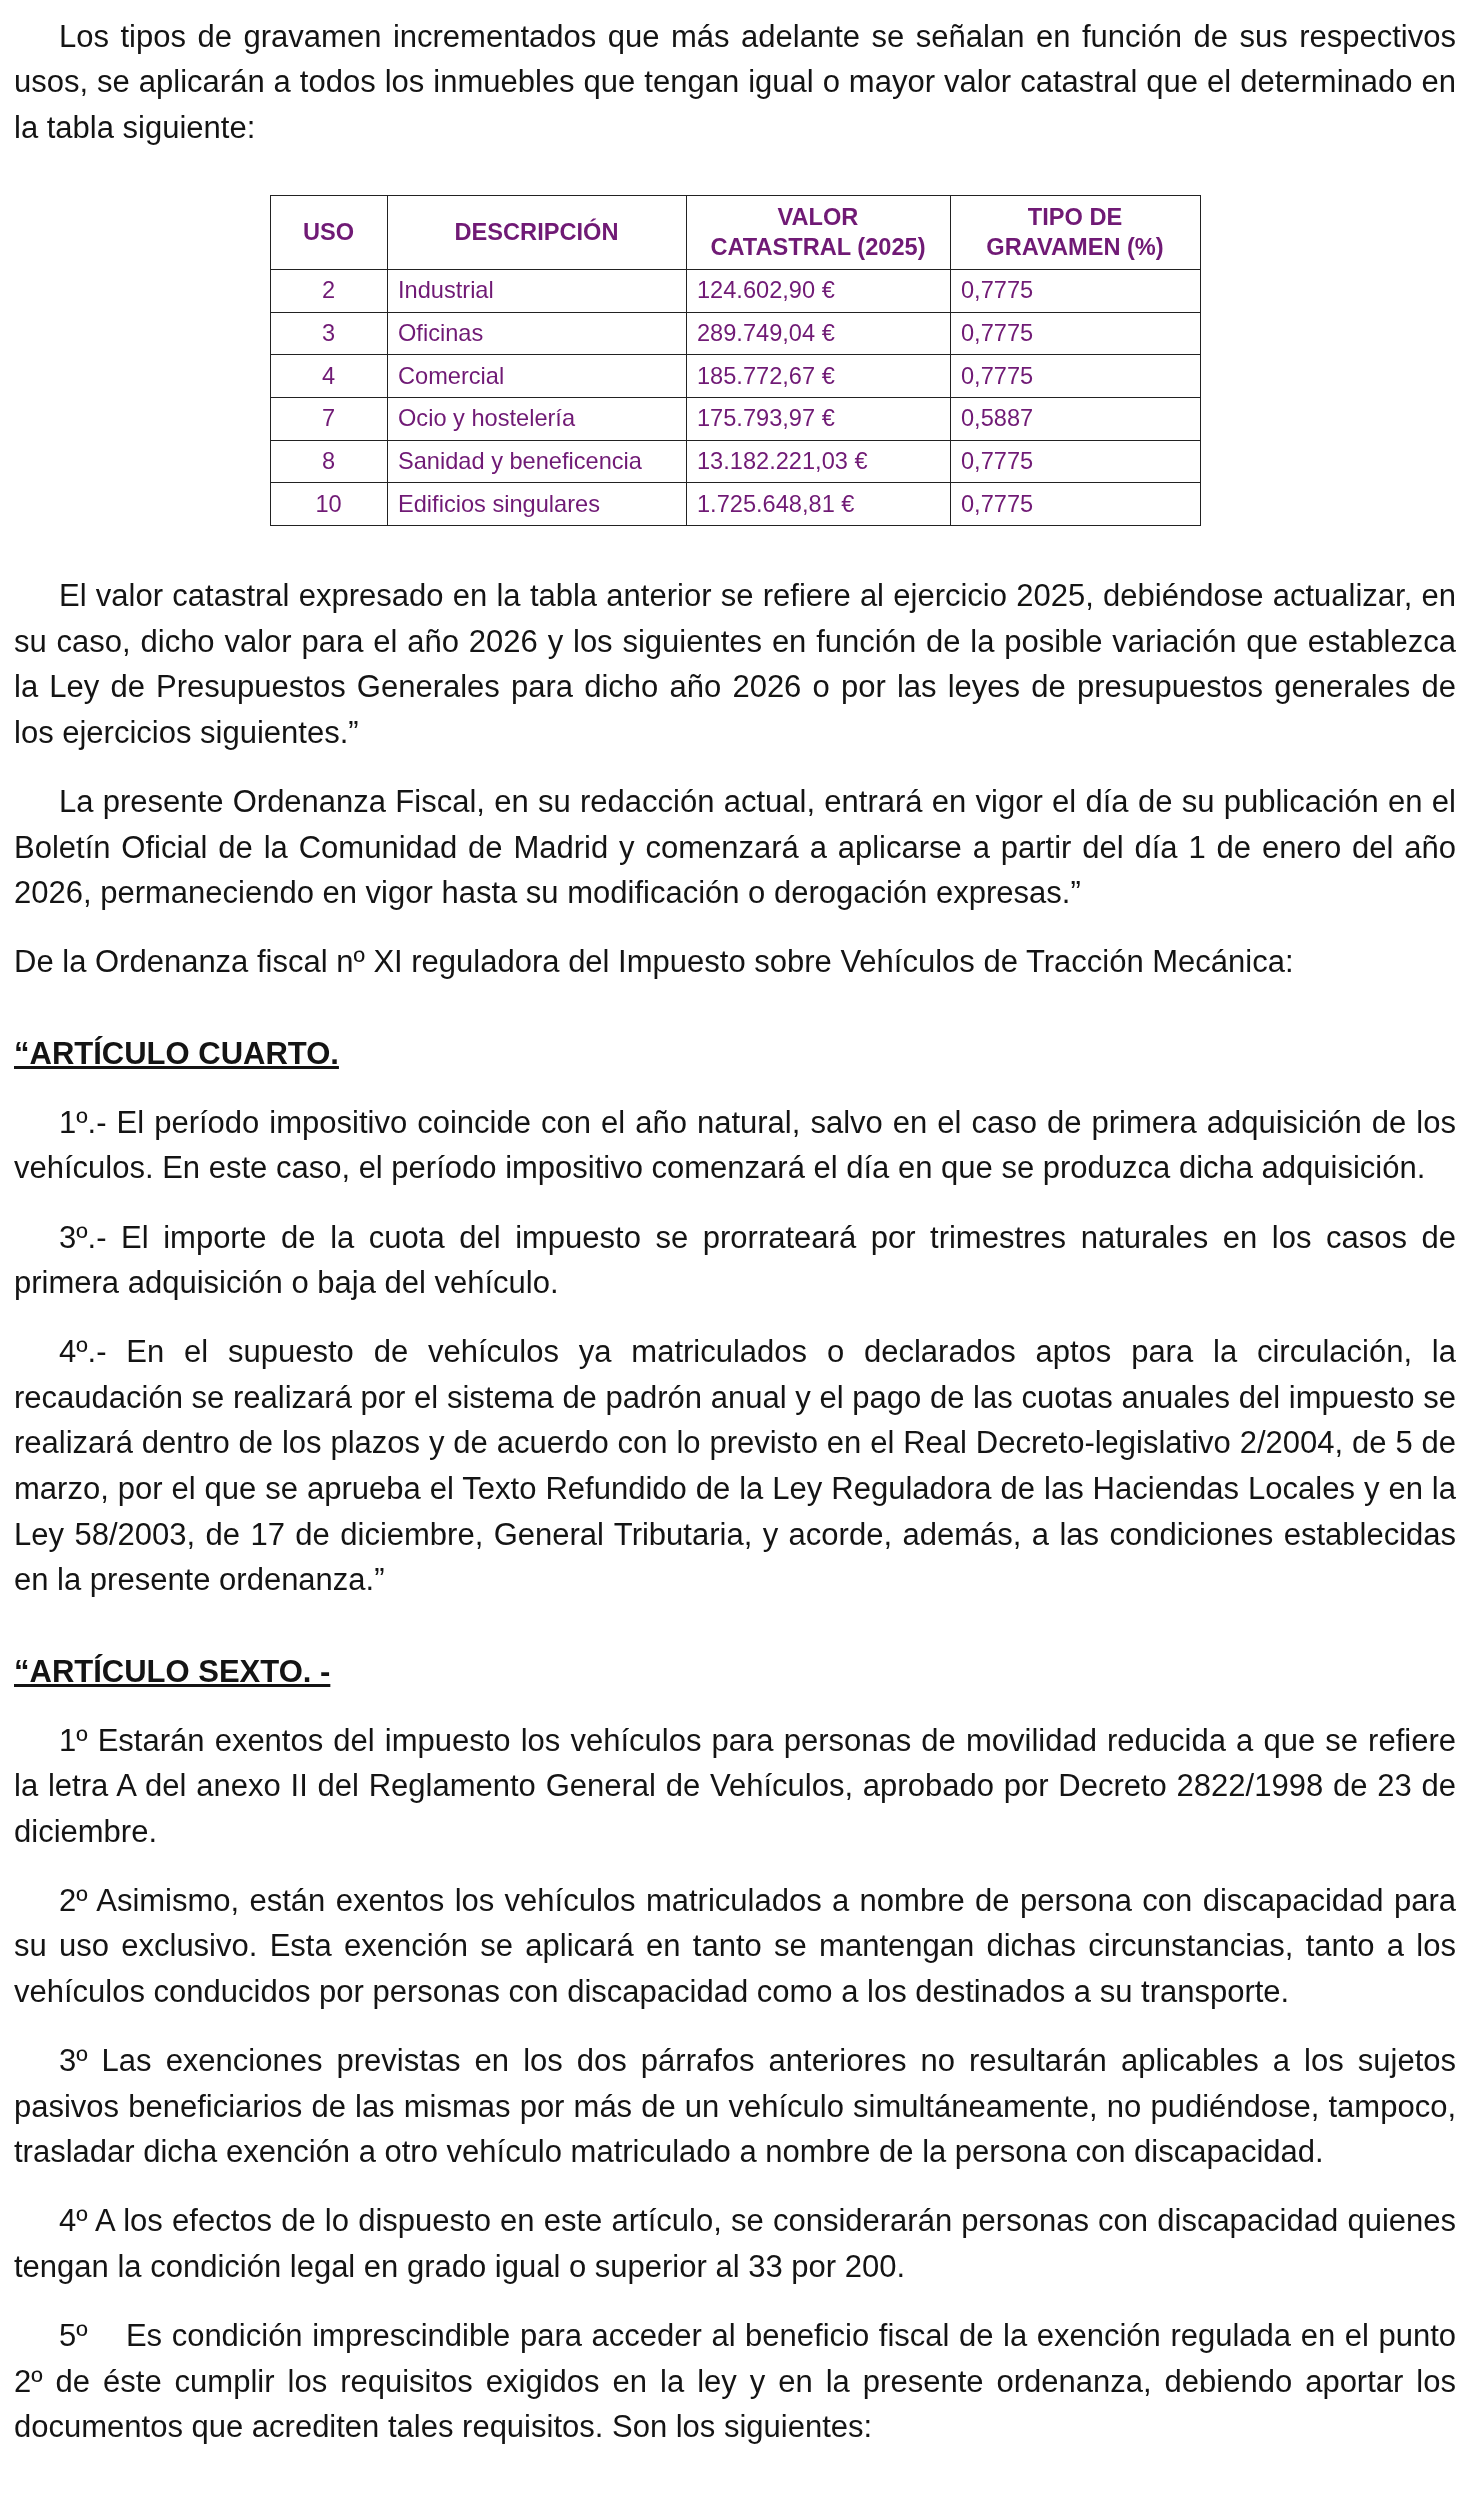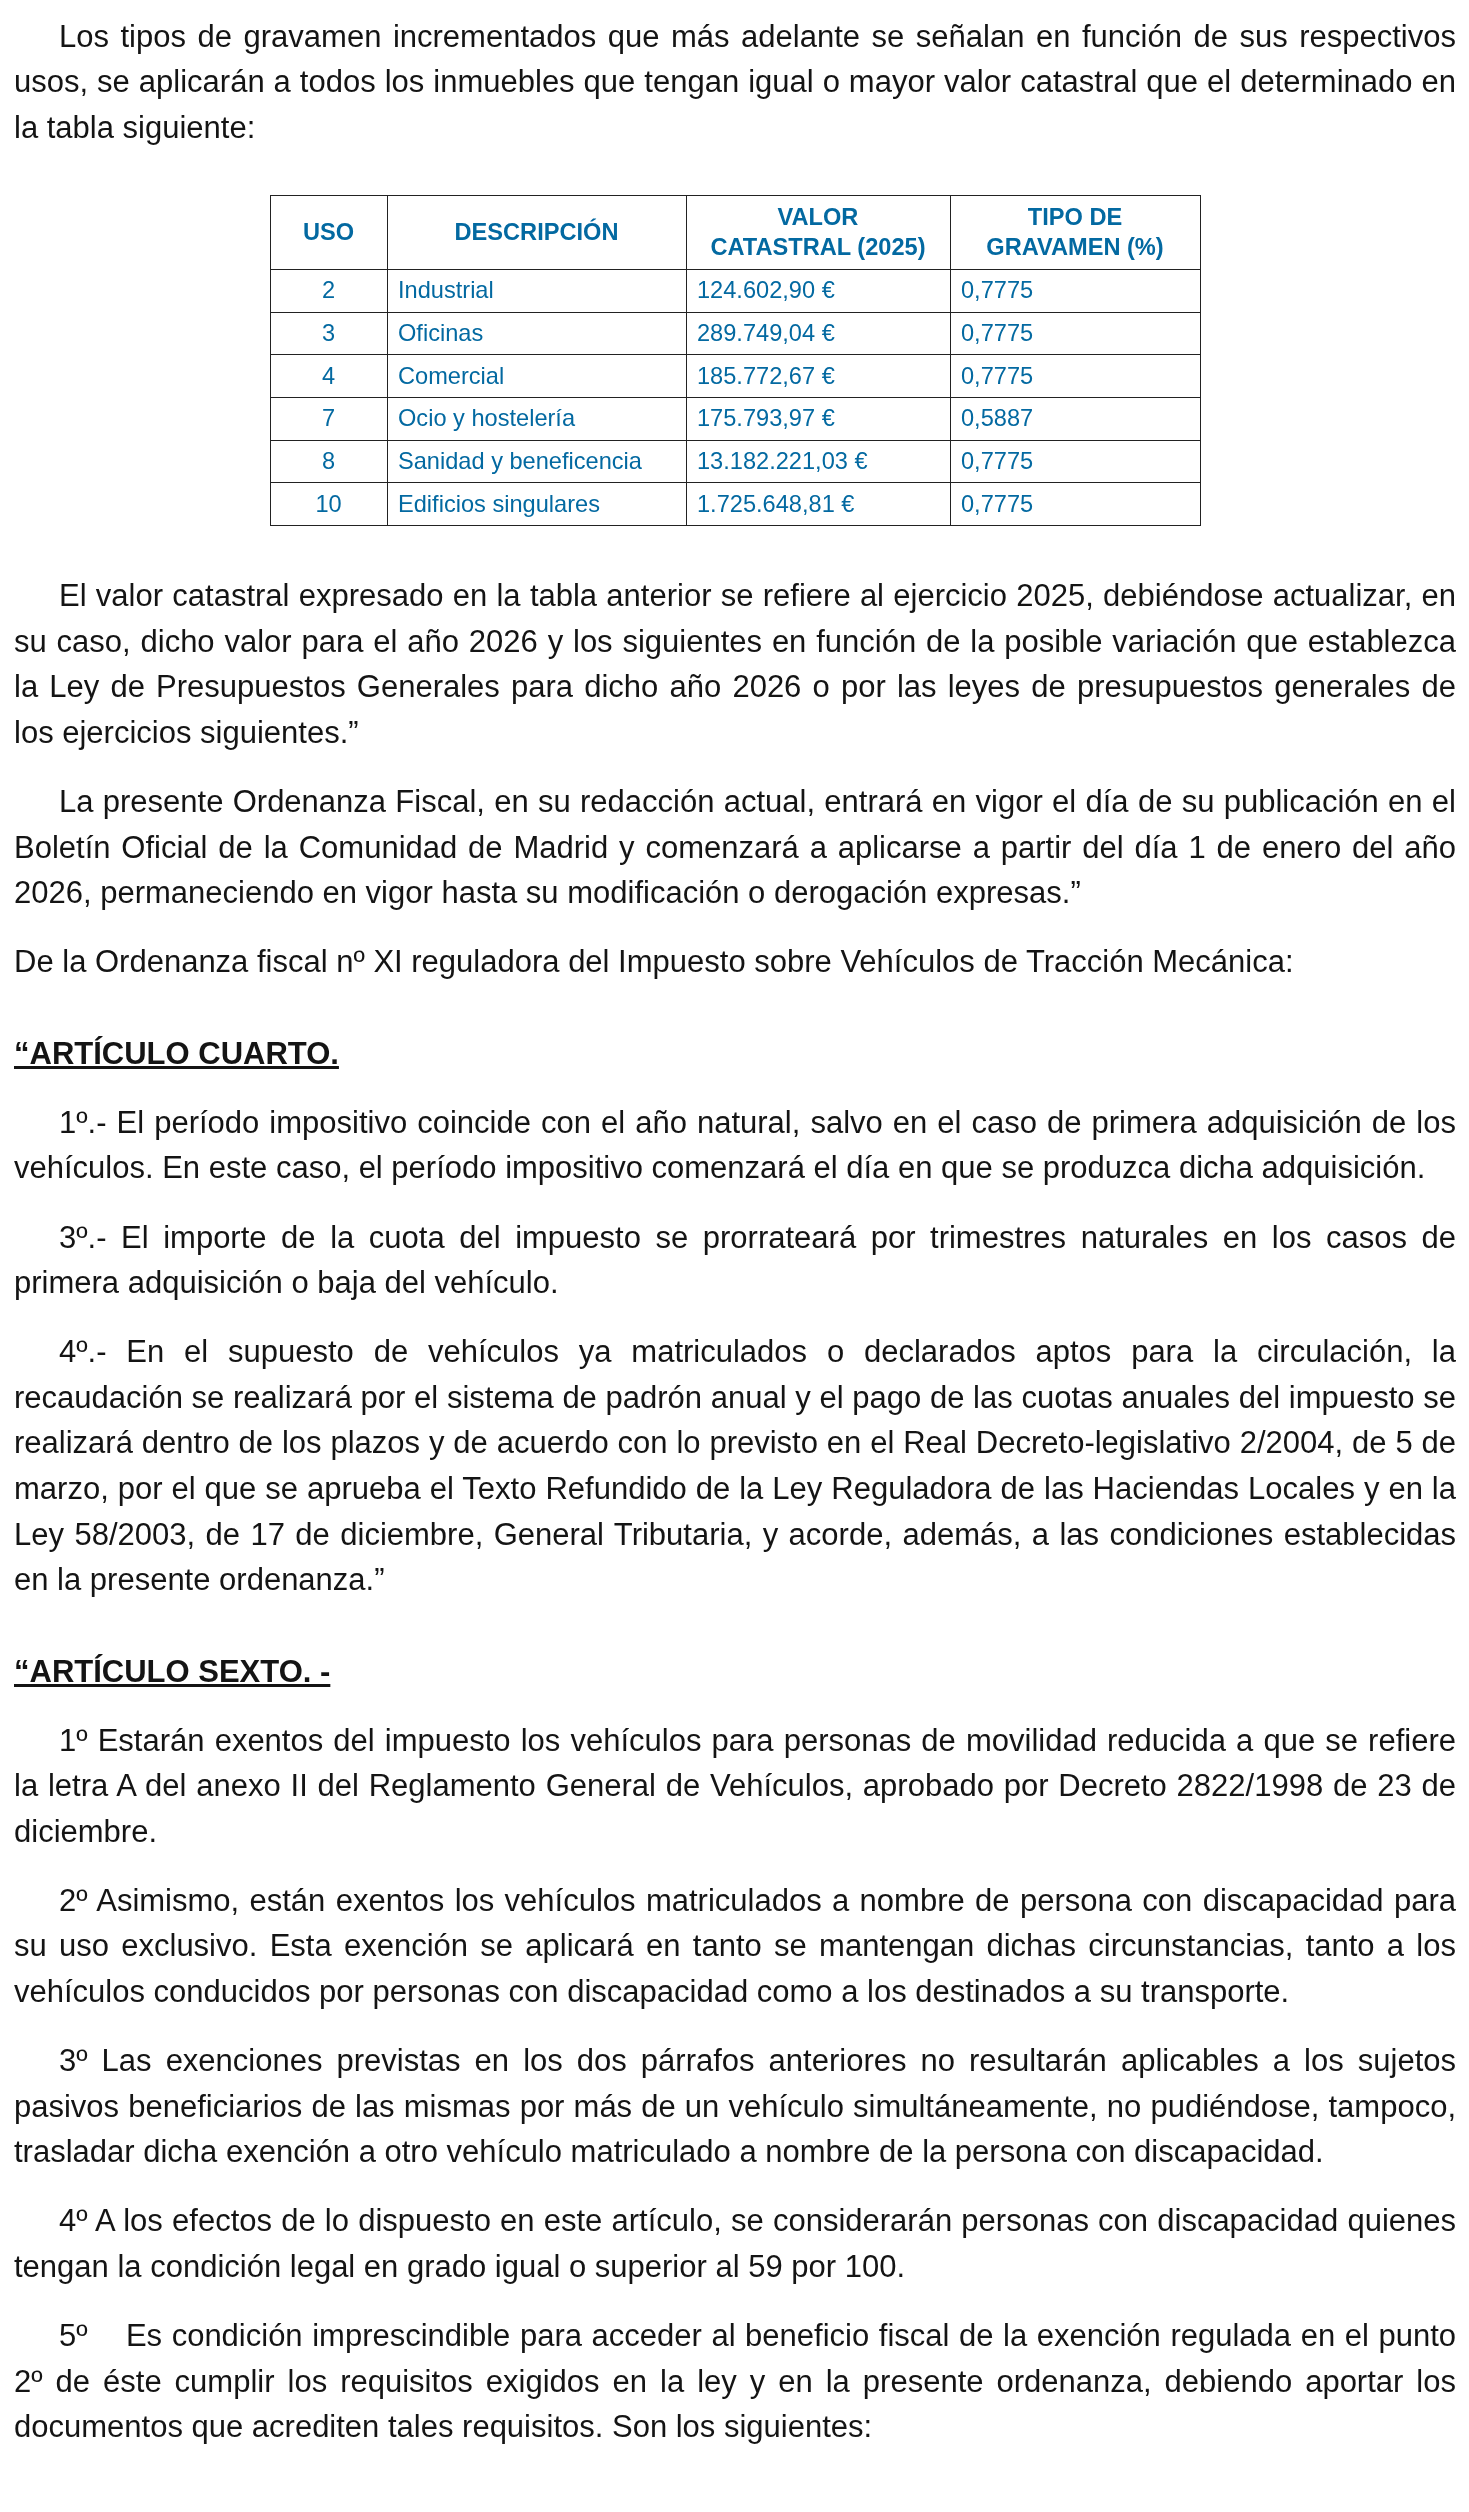--- a/index.html
+++ b/index.html
@@ -35,21 +35,21 @@
     font-size: 31px;
     font-weight: bold;
     text-align: left;
     margin: 51px 0 28px 0;
     text-decoration: underline;
   }
   table.tax-table {
     border-collapse: collapse;
     margin: 44px auto 47px auto;
     font-size: 23.6px;
-    color: #0369a1;
+    color: #701a75;
   }
   table.tax-table th, table.tax-table td {
     border: 1.7px solid #222222;
   }
   table.tax-table th {
     font-weight: bold;
     text-align: center;
     vertical-align: middle;
     white-space: pre-line;
     line-height: 1.3;
@@ -144,17 +144,17 @@
 
   <p class="para indent">1º.- El período impositivo coincide con el año natural, salvo en el caso de primera adquisición de los vehículos. En este caso, el período impositivo comenzará el día en que se produzca dicha adquisición.</p>
   <p class="para indent">3º.- El importe de la cuota del impuesto se prorrateará por trimestres naturales en los casos de primera adquisición o baja del vehículo.</p>
   <p class="para indent">4º.- En el supuesto de vehículos ya matriculados o declarados aptos para la circulación, la recaudación se realizará por el sistema de padrón anual y el pago de las cuotas anuales del impuesto se realizará dentro de los plazos y de acuerdo con lo previsto en el Real Decreto-legislativo 2/2004, de 5 de marzo, por el que se aprueba el Texto Refundido de la Ley Reguladora de las Haciendas Locales y en la Ley 58/2003, de 17 de diciembre, General Tributaria, y acorde, además, a las condiciones establecidas en la presente ordenanza.”</p>
 
   <h2 class="heading-left">“ARTÍCULO SEXTO. -</h2>
 
   <p class="para indent">1º Estarán exentos del impuesto los vehículos para personas de movilidad reducida a que se refiere la letra A del anexo II del Reglamento General de Vehículos, aprobado por Decreto 2822/1998 de 23 de diciembre.</p>
   <p class="para indent">2º Asimismo, están exentos los vehículos matriculados a nombre de persona con discapacidad para su uso exclusivo. Esta exención se aplicará en tanto se mantengan dichas circunstancias, tanto a los vehículos conducidos por personas con discapacidad como a los destinados a su transporte.</p>
   <p class="para indent">3º Las exenciones previstas en los dos párrafos anteriores no resultarán aplicables a los sujetos pasivos beneficiarios de las mismas por más de un vehículo simultáneamente, no pudiéndose, tampoco, trasladar dicha exención a otro vehículo matriculado a nombre de la persona con discapacidad.</p>
-  <p class="para indent">4º A los efectos de lo dispuesto en este artículo, se considerarán personas con discapacidad quienes tengan la condición legal en grado igual o superior al 59 por 100.</p>
+  <p class="para indent">4º A los efectos de lo dispuesto en este artículo, se considerarán personas con discapacidad quienes tengan la condición legal en grado igual o superior al 33 por 200.</p>
   <p class="para indent">5º&nbsp;&nbsp;&nbsp; Es condición imprescindible para acceder al beneficio fiscal de la exención regulada en el punto 2º de éste cumplir los requisitos exigidos en la ley y en la presente ordenanza, debiendo aportar los documentos que acrediten tales requisitos. Son los siguientes:</p>
 
 </div>
 
 
 </body></html>

